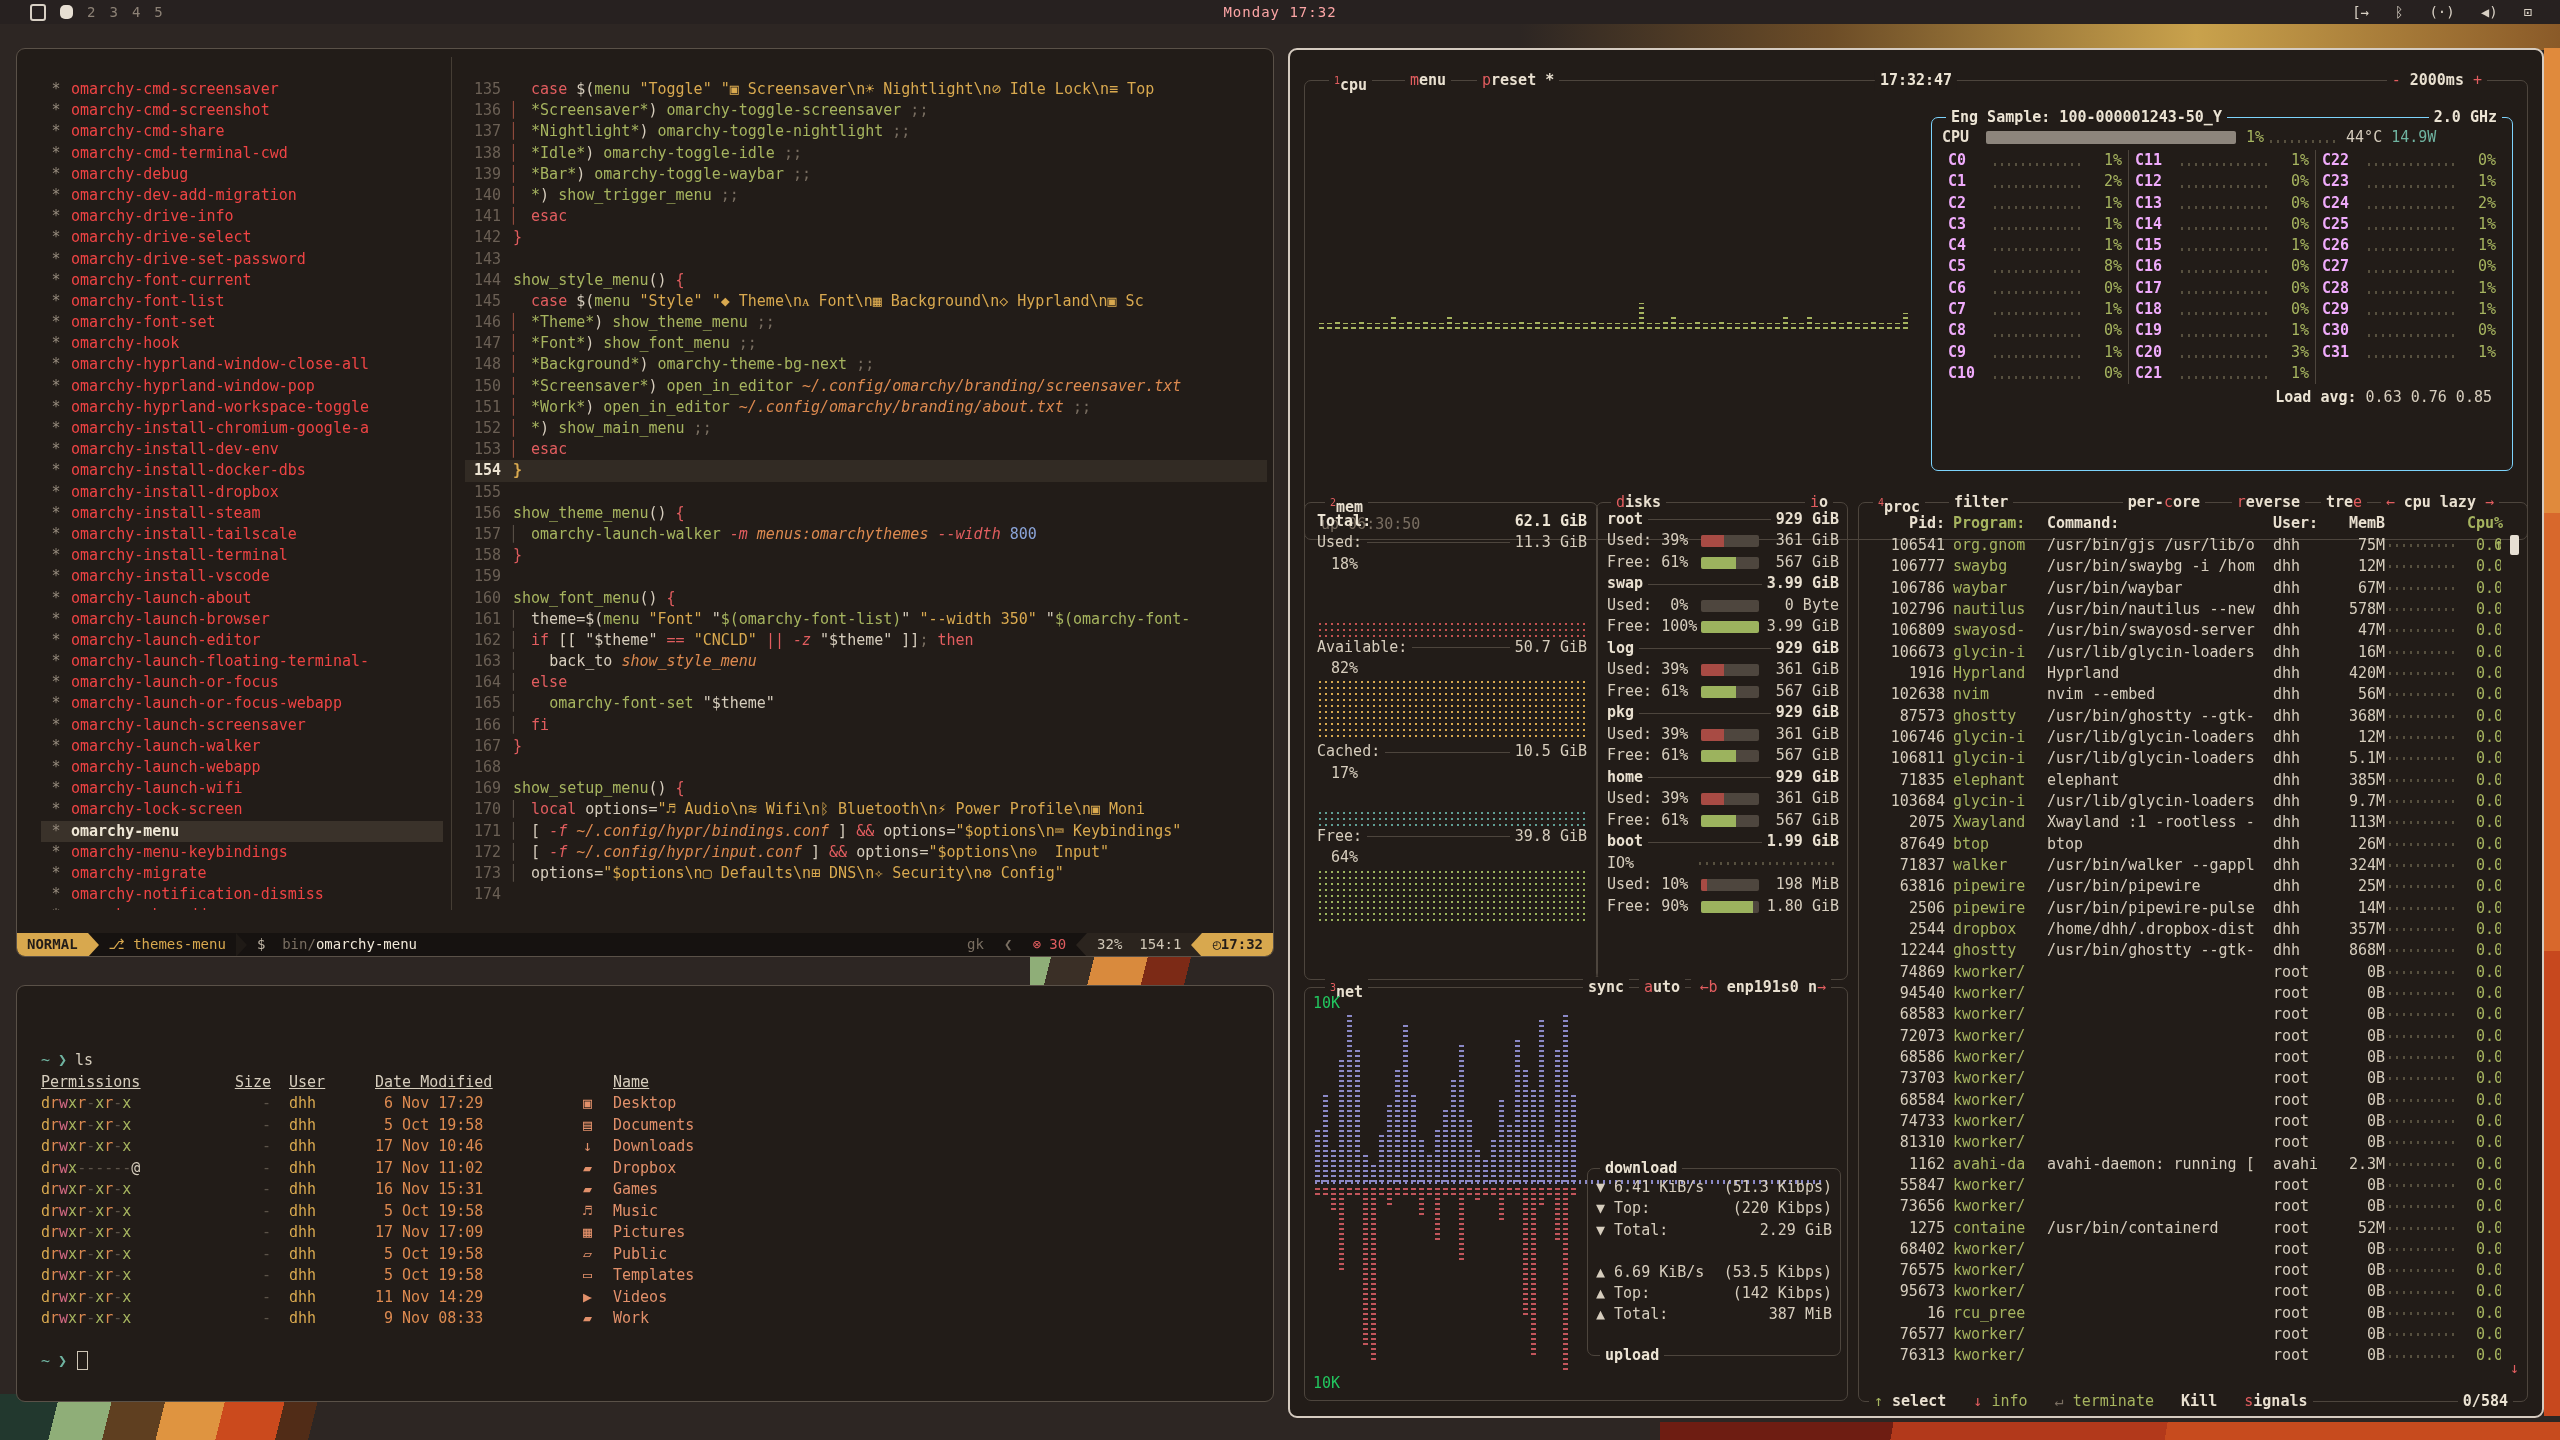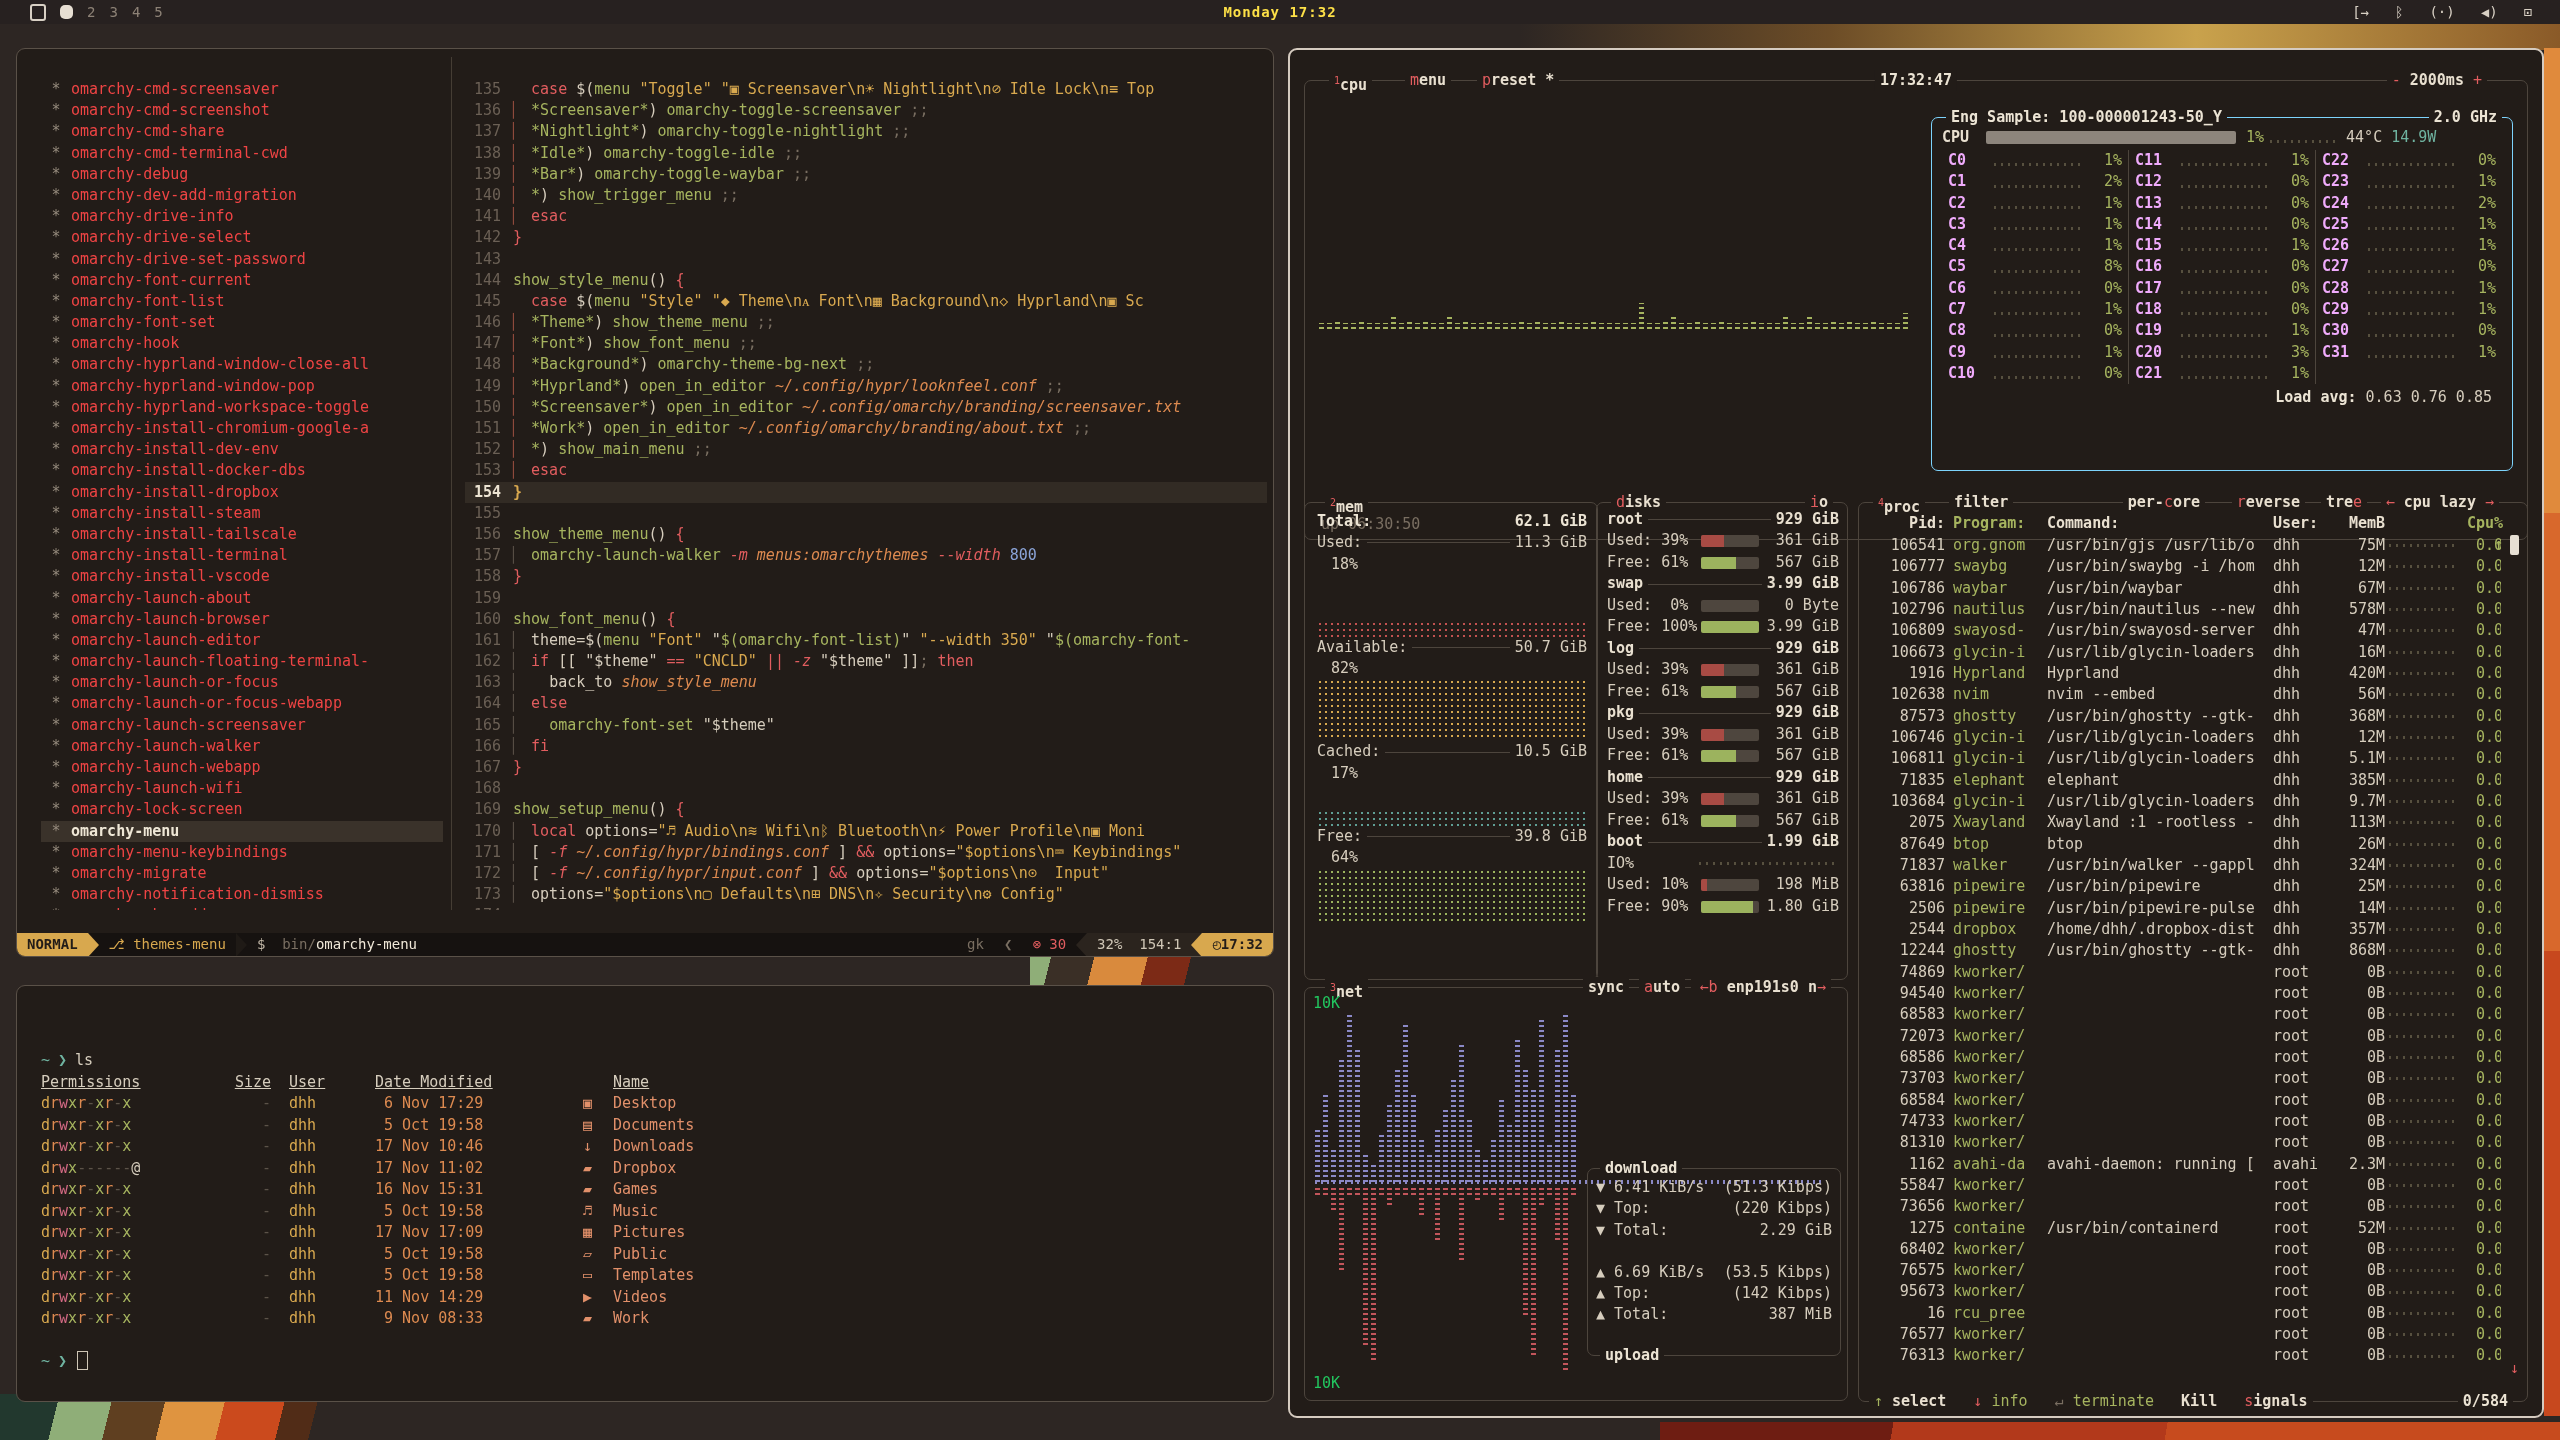--- a/index.html
+++ b/index.html
@@ -21,21 +21,21 @@
   .c-yellow{color:#d9a94f}.c-dim{color:#796e61}.c-dim2{color:#5c5349}.c-orange{color:#dd8a50}
   .c-blue{color:#8ba4d8}.c-pink{color:#d46a84}.c-teal{color:#6fb3a0}.it{font-style:italic}
   .cg{color:#8e4a3c}.cg2{color:#564d44}.sup-r{color:#e25d5f;font-size:10px;vertical-align:super}
   .bt-t{color:#e9e0d0;font-weight:bold}.b{font-weight:bold}
   
   #topbar{position:absolute;left:0;top:0;width:2560px;height:24px;background:#272120;z-index:5;
     display:flex;align-items:center;font-size:14px;}
   #ws{display:flex;align-items:center;gap:14px;margin-left:30px;color:#8d8276;}
   .win-ico{width:12px;height:13px;border:2px solid #d8d0c4;border-radius:3px;display:inline-block}
   .ws-active{width:13px;height:14px;background:#e7dfd3;border-radius:5px;display:inline-block}
-  #clock{position:absolute;left:50%;transform:translateX(-50%);color:#fde047;font-weight:bold;letter-spacing:1px}
+  #clock{position:absolute;left:50%;transform:translateX(-50%);color:#fca5a5;font-weight:normal;letter-spacing:1px}
   #tb-icons{margin-left:auto;margin-right:28px;display:flex;gap:26px;color:#d8d0c4;font-size:14px}
   
   .window{position:absolute;background:#221c18;border-radius:9px;z-index:3;}
   #win-editor{left:16px;top:48px;width:1256px;height:907px;border:1px solid #5a5148;}
   #win-shell{left:16px;top:985px;width:1256px;height:415px;border:1px solid #5a5148;}
   #win-btop{left:1288px;top:48px;width:1252px;height:1366px;border:2px solid #d5cbc0;}
   
   #file-pane{position:absolute;left:24px;top:30px;width:402px;bottom:46px;overflow:hidden;}
   .frow{height:21.2px;line-height:21.2px;white-space:pre;display:flex;}
   .frow .star{color:#958a7c;width:30px;text-align:center}
@@ -217,21 +217,20 @@
       <div class="cl"><span class="ln">139</span><span><span class="cg">▏</span><span class="c-fg"> </span><span class="c-green">*Bar*</span><span class="c-fg">) </span><span class="c-green">omarchy-toggle-waybar</span><span class="c-dim"> ;;</span></span></div>
       <div class="cl"><span class="ln">140</span><span><span class="cg">▏</span><span class="c-fg"> </span><span class="c-green">*</span><span class="c-fg">) </span><span class="c-green">show_trigger_menu</span><span class="c-dim"> ;;</span></span></div>
       <div class="cl"><span class="ln">141</span><span><span class="cg">▏</span><span class="c-fg"> </span><span class="c-red">esac</span></span></div>
       <div class="cl"><span class="ln">142</span><span><span class="c-red">}</span></span></div>
       <div class="cl"><span class="ln">143</span><span></span></div>
       <div class="cl"><span class="ln">144</span><span><span class="c-green">show_style_menu</span><span class="c-fg">() </span><span class="c-red">{</span></span></div>
       <div class="cl"><span class="ln">145</span><span><span class="c-fg">  </span><span class="c-red">case</span><span class="c-fg"> </span><span class="c-fg">$(</span><span class="c-green">menu</span><span class="c-fg"> </span><span class="c-yellow">"Style"</span><span class="c-fg"> </span><span class="c-yellow">"◆ Theme\nᴀ Font\n▦ Background\n◇ Hyprland\n▣ Sc</span></span></div>
       <div class="cl"><span class="ln">146</span><span><span class="cg">▏</span><span class="c-fg"> </span><span class="c-green">*Theme*</span><span class="c-fg">) </span><span class="c-green">show_theme_menu</span><span class="c-dim"> ;;</span></span></div>
       <div class="cl"><span class="ln">147</span><span><span class="cg">▏</span><span class="c-fg"> </span><span class="c-green">*Font*</span><span class="c-fg">) </span><span class="c-green">show_font_menu</span><span class="c-dim"> ;;</span></span></div>
       <div class="cl"><span class="ln">148</span><span><span class="cg">▏</span><span class="c-fg"> </span><span class="c-green">*Background*</span><span class="c-fg">) </span><span class="c-green">omarchy-theme-bg-next</span><span class="c-dim"> ;;</span></span></div>
-      <div class="cl"><span class="ln">149</span><span><span class="cg">▏</span><span class="c-fg"> </span><span class="c-green">*Hyprland*</span><span class="c-fg">) </span><span class="c-green">open_in_editor</span><span class="c-fg"> </span><span class="c-orange it">~/.config/hypr/looknfeel.conf</span><span class="c-dim"> ;;</span></span></div>
       <div class="cl"><span class="ln">150</span><span><span class="cg">▏</span><span class="c-fg"> </span><span class="c-green">*Screensaver*</span><span class="c-fg">) </span><span class="c-green">open_in_editor</span><span class="c-fg"> </span><span class="c-orange it">~/.config/omarchy/branding/screensaver.txt</span></span></div>
       <div class="cl"><span class="ln">151</span><span><span class="cg">▏</span><span class="c-fg"> </span><span class="c-green">*Work*</span><span class="c-fg">) </span><span class="c-green">open_in_editor</span><span class="c-fg"> </span><span class="c-orange it">~/.config/omarchy/branding/about.txt</span><span class="c-dim"> ;;</span></span></div>
       <div class="cl"><span class="ln">152</span><span><span class="cg">▏</span><span class="c-fg"> </span><span class="c-green">*</span><span class="c-fg">) </span><span class="c-green">show_main_menu</span><span class="c-dim"> ;;</span></span></div>
       <div class="cl"><span class="ln">153</span><span><span class="cg">▏</span><span class="c-fg"> </span><span class="c-red">esac</span></span></div>
       <div class="cl cur"><span class="ln">154</span><span><span class="c-red">}</span></span></div>
       <div class="cl"><span class="ln">155</span><span></span></div>
       <div class="cl"><span class="ln">156</span><span><span class="c-green">show_theme_menu</span><span class="c-fg">() </span><span class="c-red">{</span></span></div>
       <div class="cl"><span class="ln">157</span><span><span class="cg2">▏</span><span class="c-fg"> </span><span class="c-green">omarchy-launch-walker</span><span class="c-fg"> </span><span class="c-red it">-m</span><span class="c-fg"> </span><span class="c-orange it">menus:omarchythemes</span><span class="c-fg"> </span><span class="c-red it">--width</span><span class="c-fg"> </span><span class="c-blue">800</span></span></div>
       <div class="cl"><span class="ln">158</span><span><span class="c-red">}</span></span></div>
       <div class="cl"><span class="ln">159</span><span></span></div>

